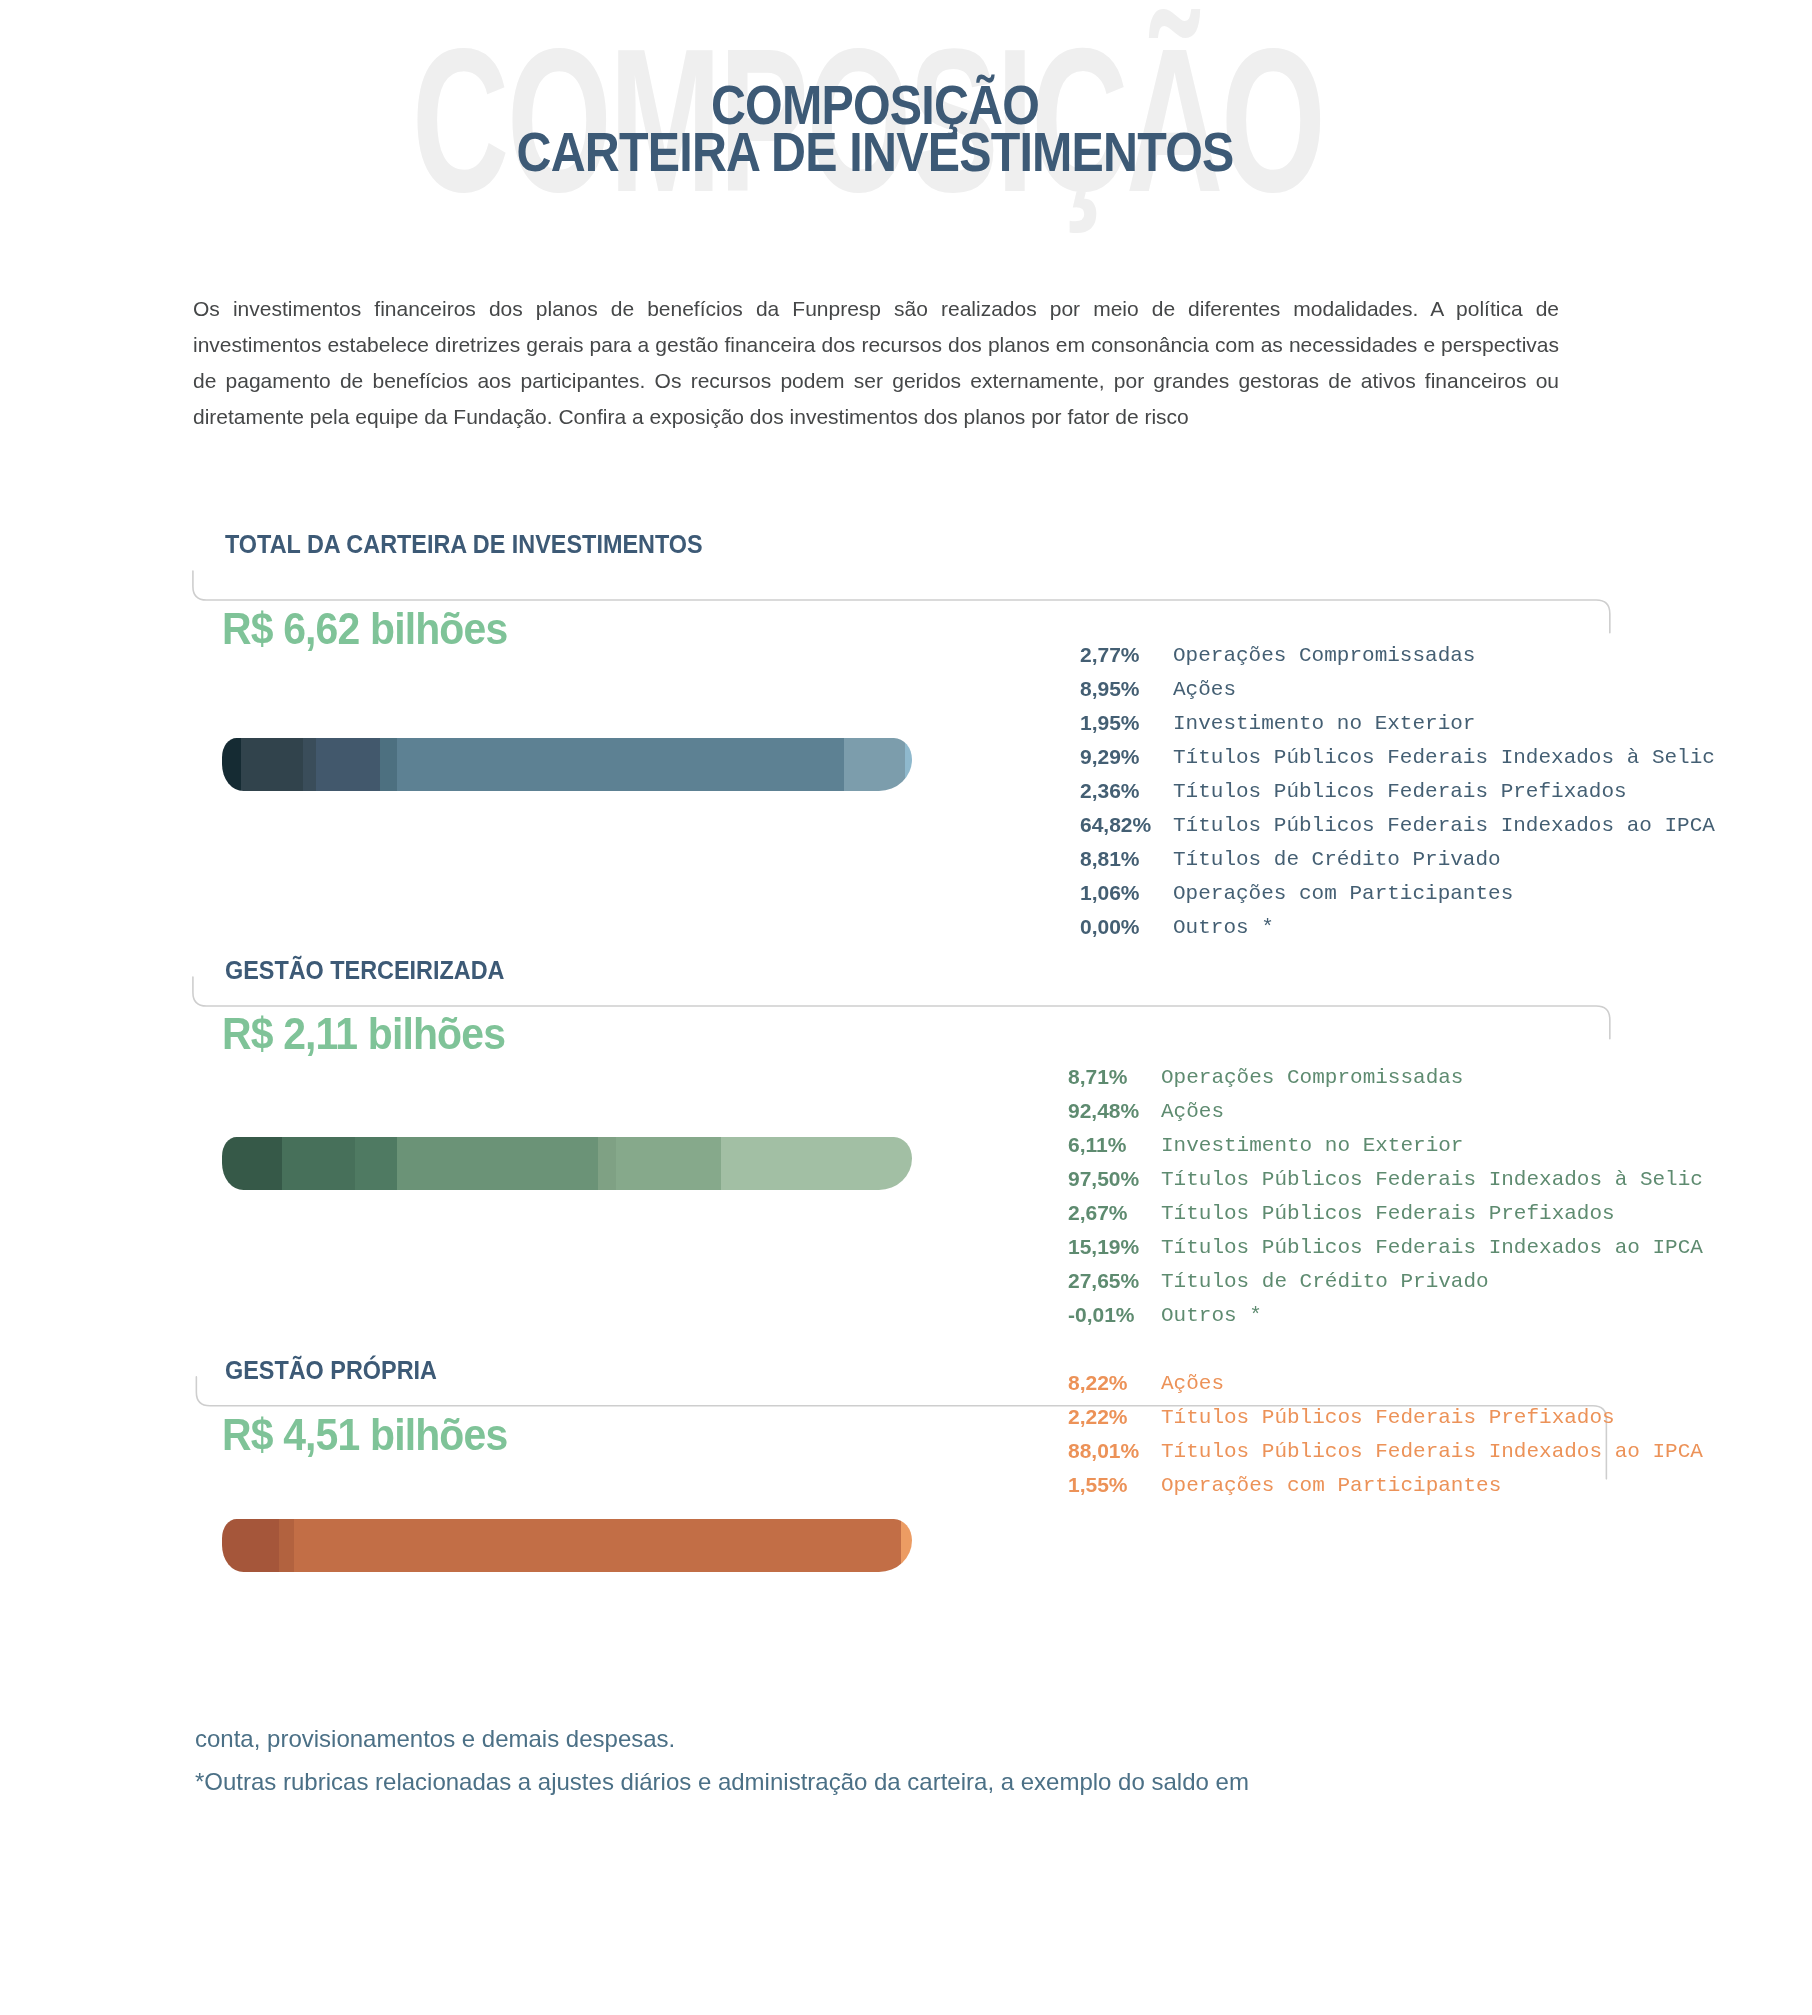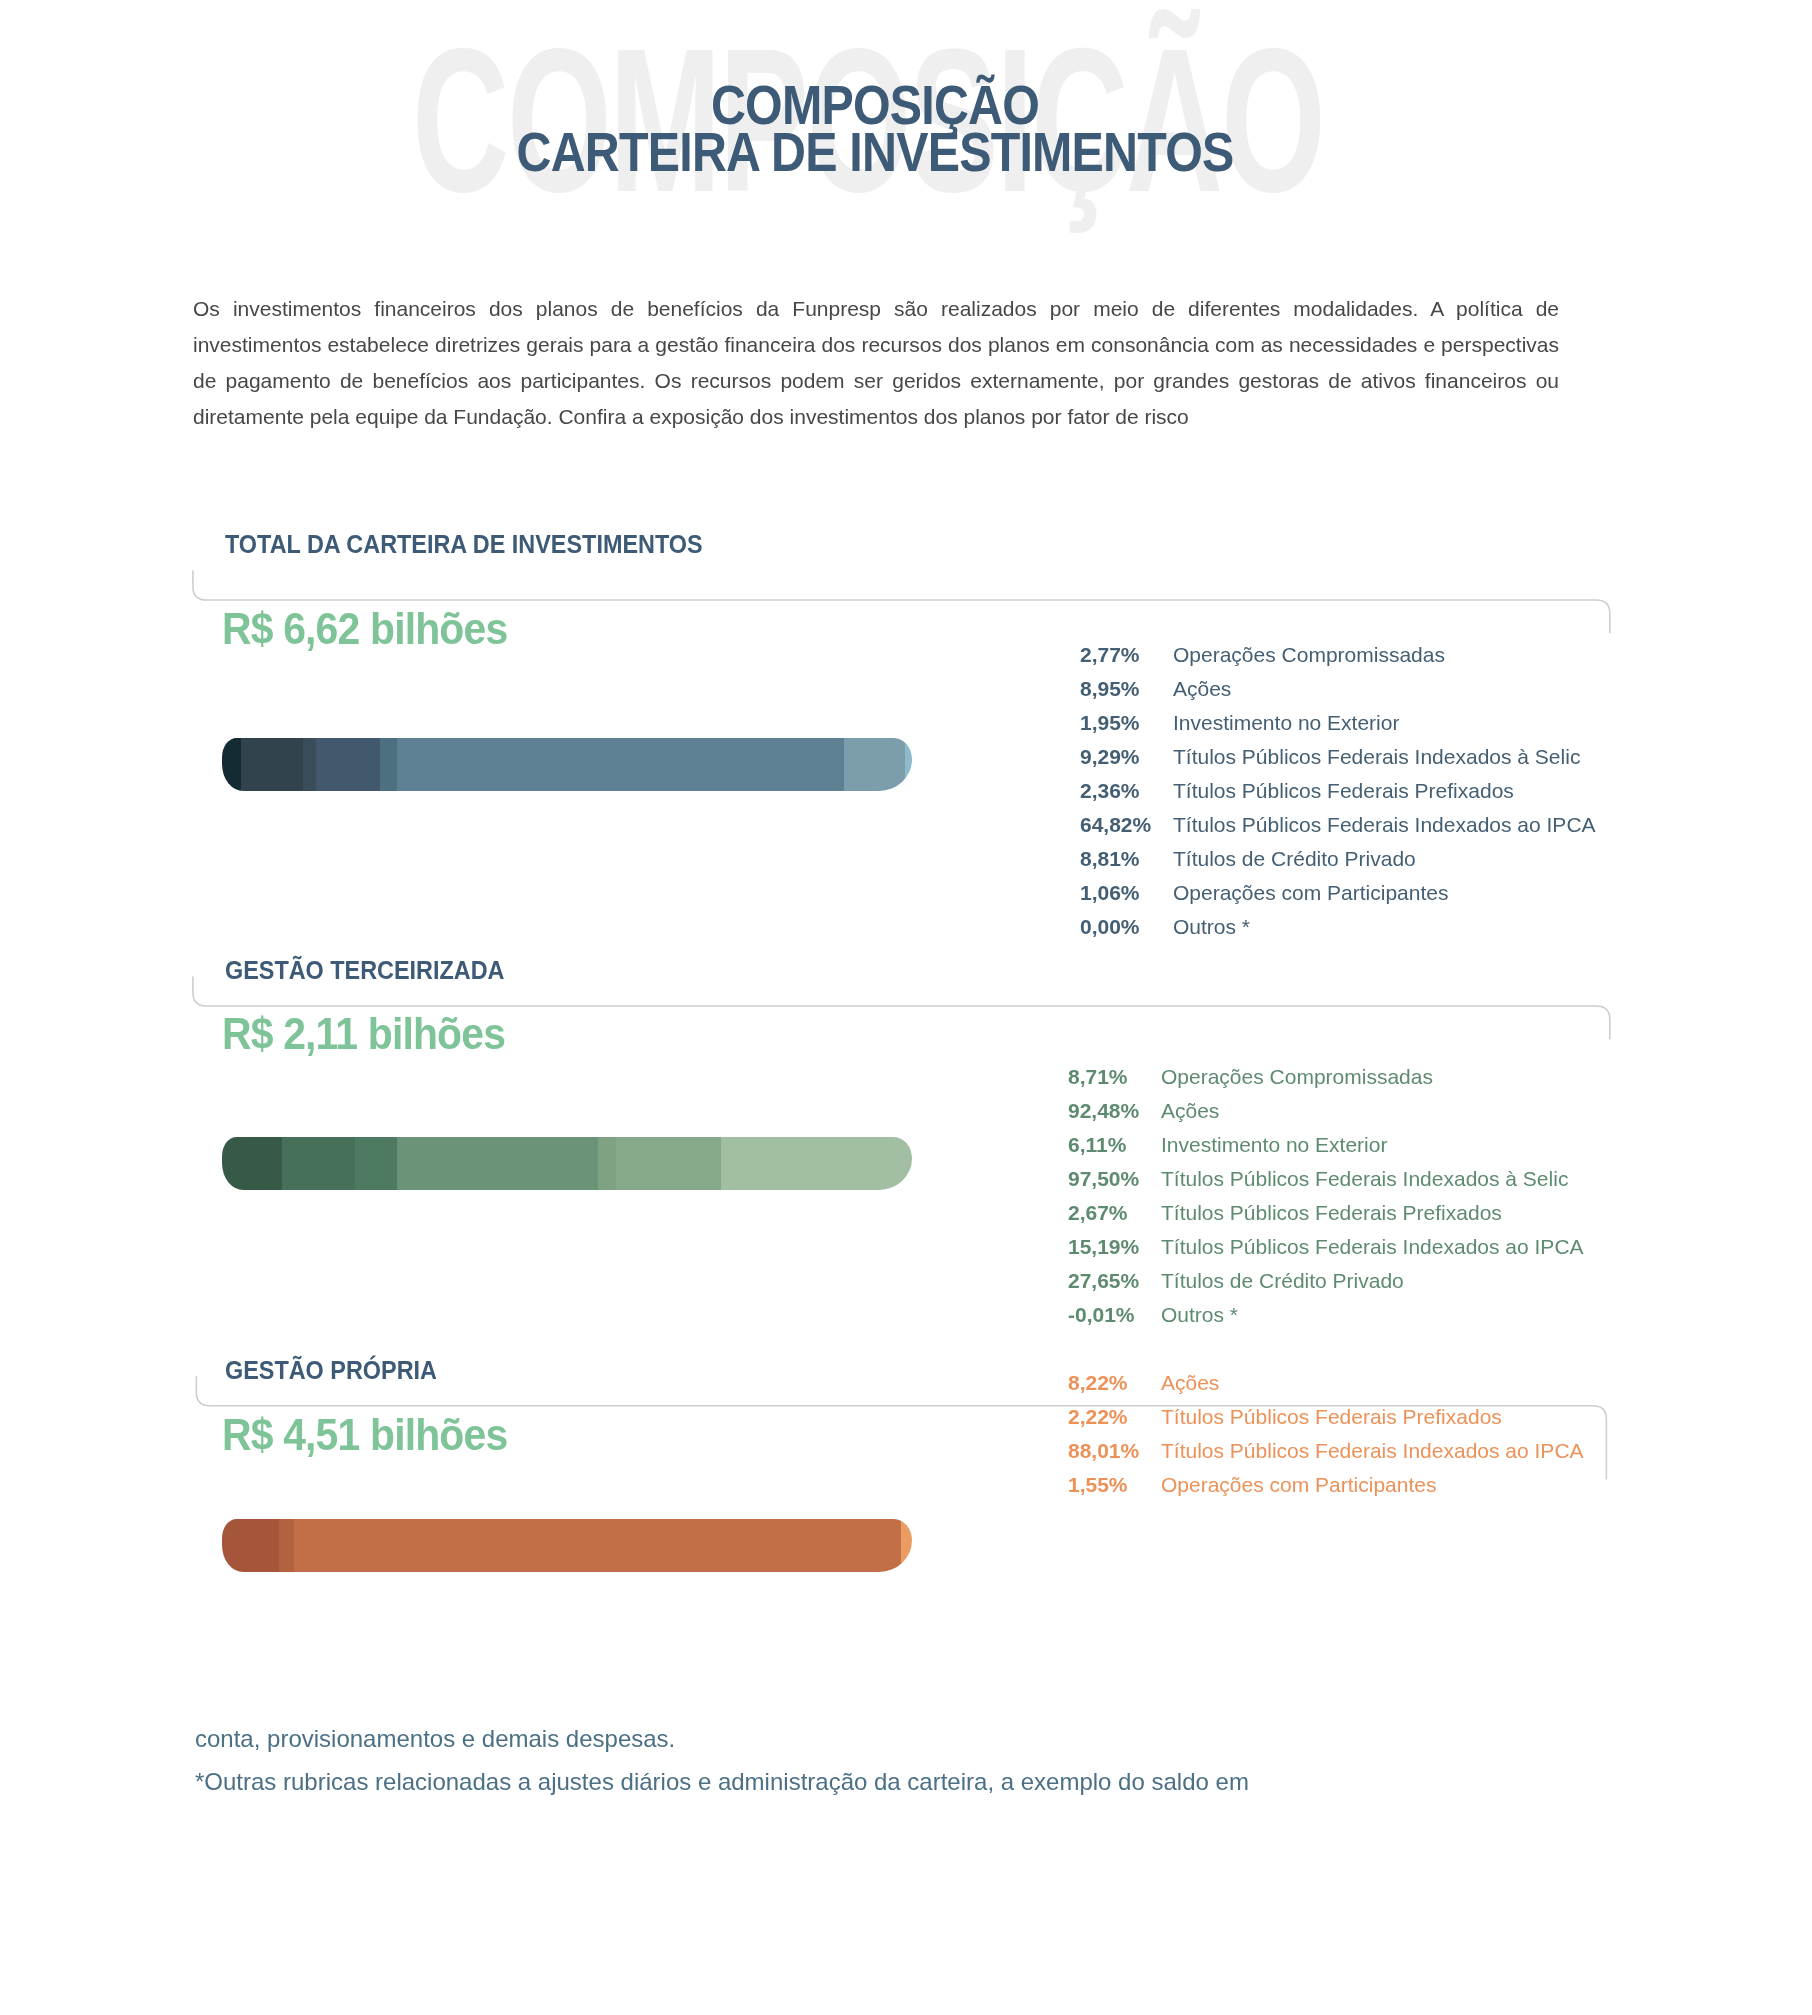--- a/index.html
+++ b/index.html
@@ -65,21 +65,21 @@
   }
   .bar-segment { height: 100%; flex: 0 0 auto; }
 
   .legend { left: 1068px; }
   .legend-row {
     display: flex; align-items: center;
     height: 34px; white-space: nowrap;
     font-size: 21px;
   }
   .legend-pct { width: 93px; flex: 0 0 auto; font-weight: 700; }
-  .legend-label { font-weight: 400; }
+  .legend-label { font-weight: 400; font-family: Liberation Mono, monospace; }
 
   .footnote {
     left: 195px; top: 1717px; width: 1251px;
     color: #4b7086;
     font-size: 24px; line-height: 43px;
   }
 
   
   #heading-0 { top: 529px; }  #divider-0 { top: 570px; }
   #total-0   { top: 604px; }  #bar-0     { top: 738px; }  #legend-0 { top: 638px; color:#445f73; }

